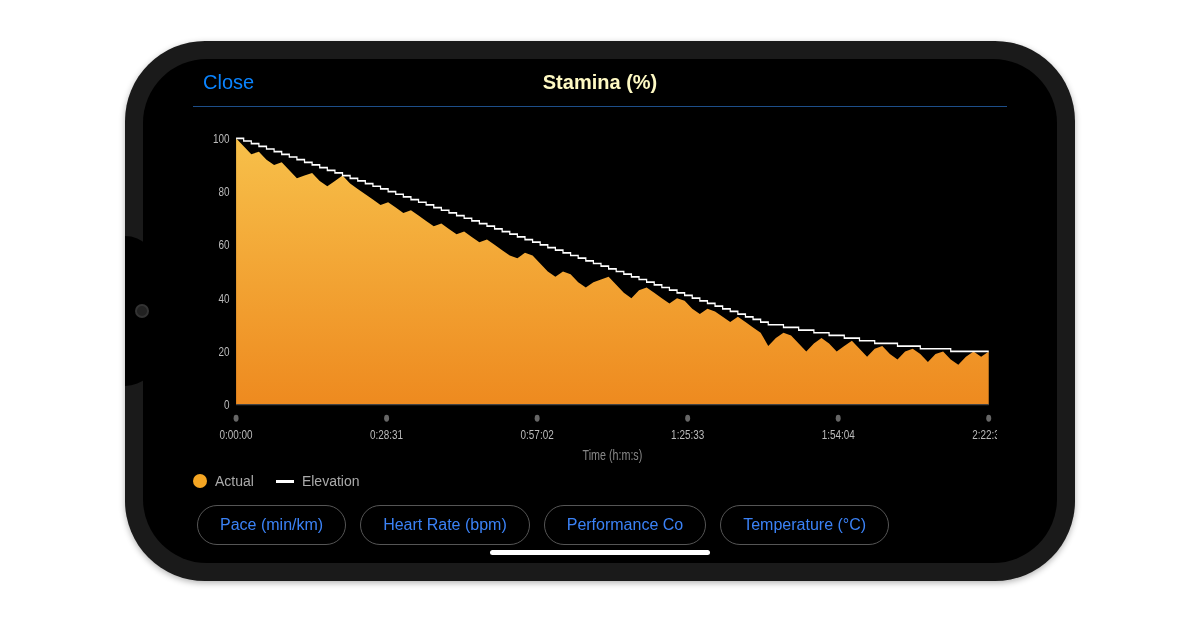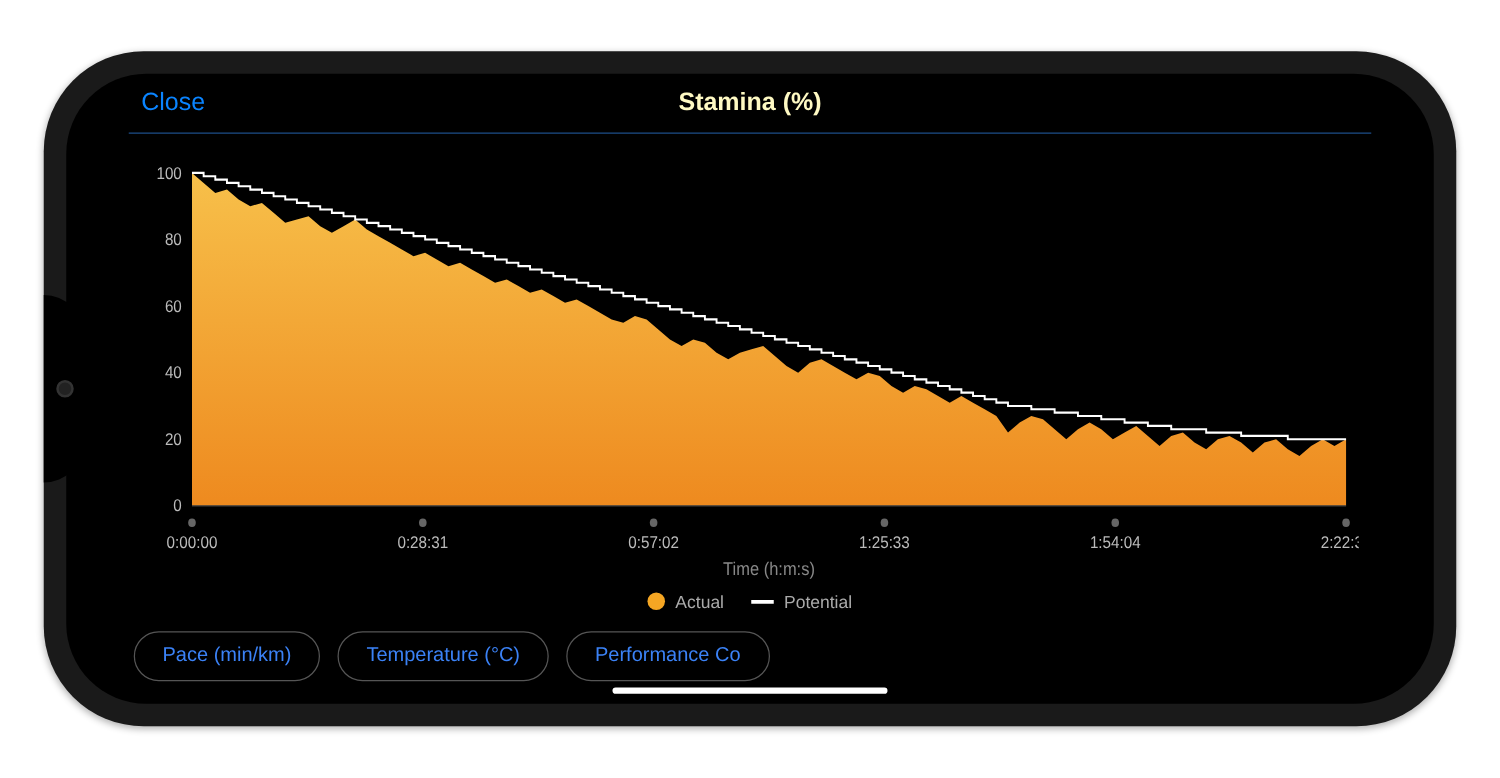--- a/index.html
+++ b/index.html
@@ -5,21 +5,21 @@
   * { margin: 0; padding: 0; box-sizing: border-box; }
   body {
     background: #fff;
     font-family: -apple-system, "Helvetica Neue", Arial, sans-serif;
     display: flex;
     align-items: center;
     justify-content: center;
     min-height: 622px;
   }
   .phone {
-    width: 1130px;
+    width: 950px;
     height: 540px;
     background: #1a1a1a;
     border-radius: 80px;
     padding: 18px;
     position: relative;
     box-shadow: 0 2px 6px rgba(0,0,0,0.3);
   }
   .phone::before {
     content: "";
     position: absolute;
@@ -74,21 +74,21 @@
     position: relative;
     margin: 20px 10px 0 10px;
   }
   .chart-svg {
     width: 100%;
     height: 100%;
   }
   .x-axis-label { fill: #888; font-size: 13px; }
   .legend {
     display: flex;
-    justify-content: center;
+    justify-content: flex-start;
     gap: 22px;
     align-items: center;
     padding: 6px 0 10px 0;
   }
   .legend-item {
     display: flex;
     align-items: center;
     gap: 8px;
     color: #aaa;
     font-size: 14px;
@@ -174,25 +174,26 @@
         </svg>
     </div>
 
     <div class="legend">
       <div class="legend-item">
         <span class="legend-swatch-actual"></span>
         <span>Actual</span>
       </div>
       <div class="legend-item">
         <span class="legend-swatch-potential"></span>
-        <span>Potential</span>
+        <span>Elevation</span>
       </div>
     </div>
 
     <div class="pill-row" id="pill-row">
         <button class="pill">Pace (min/km)</button>
+        <button class="pill">Heart Rate (bpm)</button>
+        <button class="pill">Performance Co</button>
         <button class="pill">Temperature (°C)</button>
-        <button class="pill">Performance Co</button>
       </div>
 
     <div class="home-indicator"></div>
   </div>
 </div>
 
 </body></html>

